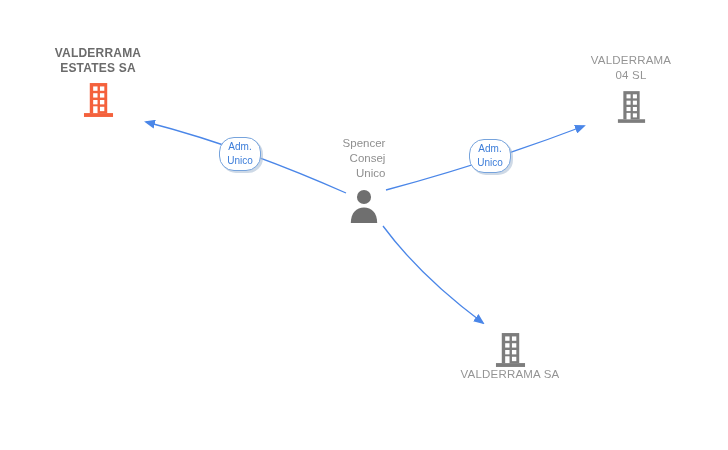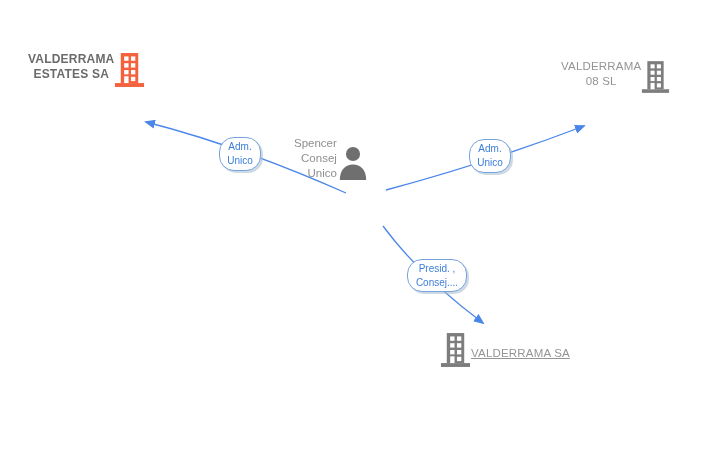--- a/index.html
+++ b/index.html
@@ -3,21 +3,21 @@
 <meta charset="utf-8">
 <style>
   html,body{margin:0;padding:0;background:#fff;}
   #canvas{
     position:relative;width:728px;height:450px;background:#ffffff;
     font-family:"Liberation Sans",sans-serif;overflow:hidden;
   }
   
   #edges{position:absolute;left:0;top:0;z-index:1;}
   
-  .node{position:absolute;display:flex;flex-direction:row;align-items:center;z-index:2;}
+  .node{position:absolute;display:flex;flex-direction:column;align-items:center;z-index:2;}
   .node .title{font-size:11.5px;line-height:15px;color:#949494;text-align:center;letter-spacing:.2px;}
   .node .title.bold{font-weight:bold;font-size:12px;color:#6b6b6b;}
   .icon-building{margin-top:7px;color:#7d7d7d;}
   .icon-building.highlight{color:#f4613c;}
   .icon-person{margin-top:8px;color:#6f6f6f;}
   .person-name{font-size:11.5px;line-height:15px;color:#8f8f8f;text-align:right;}
   
   .edge-label{
     position:absolute;z-index:3;box-sizing:border-box;
     background:#ffffff;border:1px solid #76a3dc;border-radius:15px;
@@ -67,21 +67,21 @@
           <rect x="17.5" y="17.5" width="4.5" height="4.5"></rect>
         <rect x="17.5" y="24.5" width="4.5" height="4.5"></rect>
           <rect x="10.5" y="24" width="4.5" height="7"></rect>
       </g>
     </svg>
   </div>
 
   <div class="node" style="left:561px;top:53px;width:140px;">
     <div class="title">
       <div>VALDERRAMA</div>
-      <div>08 SL</div>
+      <div>04 SL</div>
     </div>
     <svg class="icon-building" viewBox="0 0 32 35" width="29" height="34" fill="currentColor">
       <rect x="1" y="31" width="30" height="4"></rect>
       <rect x="7" y="0" width="18" height="31"></rect>
       <g fill="#ffffff">
         <rect x="10.5" y="3.5" width="4.5" height="4.5"></rect>
           <rect x="17.5" y="3.5" width="4.5" height="4.5"></rect>
         <rect x="10.5" y="10.5" width="4.5" height="4.5"></rect>
           <rect x="17.5" y="10.5" width="4.5" height="4.5"></rect>
         <rect x="10.5" y="17.5" width="4.5" height="4.5"></rect>
@@ -112,32 +112,28 @@
         <rect x="10.5" y="3.5" width="4.5" height="4.5"></rect>
           <rect x="17.5" y="3.5" width="4.5" height="4.5"></rect>
         <rect x="10.5" y="10.5" width="4.5" height="4.5"></rect>
           <rect x="17.5" y="10.5" width="4.5" height="4.5"></rect>
         <rect x="10.5" y="17.5" width="4.5" height="4.5"></rect>
           <rect x="17.5" y="17.5" width="4.5" height="4.5"></rect>
         <rect x="17.5" y="24.5" width="4.5" height="4.5"></rect>
           <rect x="10.5" y="24" width="4.5" height="7"></rect>
       </g>
     </svg>
-    <div class="title" style="margin-top:6px;text-decoration:underline;">VALDERRAMA SA</div>
+    <div class="title" style="">VALDERRAMA SA</div>
   </div>
 
   <div class="edge-label" style="left:219px;top:137px;width:42px;height:34px;">
     <div>Adm.</div>
     <div>Unico</div>
   </div>
 
   <div class="edge-label" style="left:469px;top:139px;width:42px;height:34px;">
     <div>Adm.</div>
     <div>Unico</div>
   </div>
 
-  <div class="edge-label" style="left:407px;top:259px;width:60px;height:33px;">
-    <div>Presid. ,</div>
-    <div>Consej....</div>
-  </div>
 
 
 </div>
 
 </body></html>

